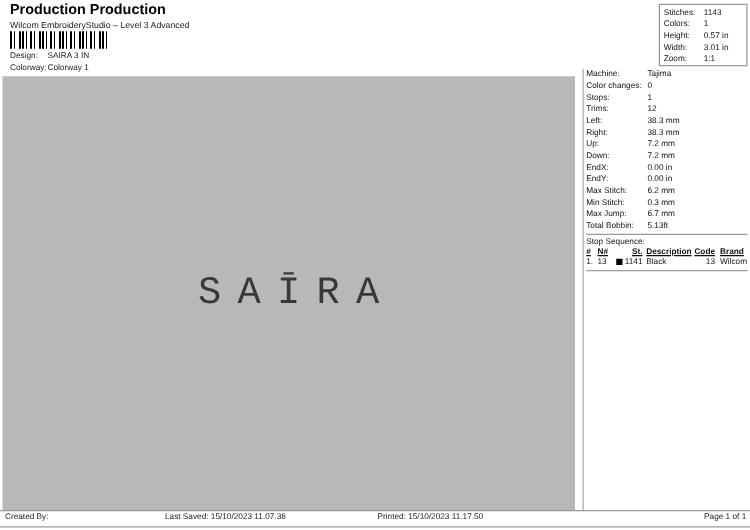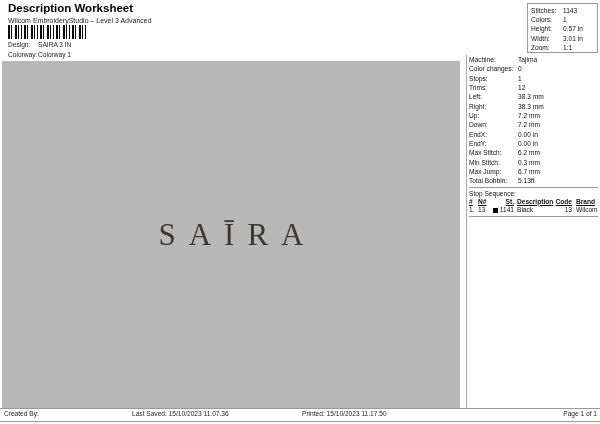--- a/index.html
+++ b/index.html
@@ -28,21 +28,21 @@
   }
   .summary-row { display:flex; height:9.2px; line-height:9.2px; }
   .summary-label { width:32px; }
   
   .canvas {
     position:absolute; left:2px; top:61px; width:458px; height:347px;
     background:var(--canvas-bg,#b8b8b8);
     display:flex; align-items:center; justify-content:center;
   }
   .design-text {
-    font-family:Liberation Serif, serif; font-size:31px; font-weight:normal;
+    font-family:Liberation Mono, monospace; font-size:31px; font-weight:normal;
     letter-spacing:13px; text-indent:13px; color:var(--design-color,#3b3834);
   }
   
   .vline { position:absolute; left:466px; top:55px; width:1px; height:353px; background:#aaa; }
   .info { position:absolute; left:469px; top:55px; width:129px; font-size:6.6px; color:#111; }
   .info-row { display:flex; height:9.35px; line-height:9.35px; }
   .info-label { width:49px; }
   .rule { border-top:1px solid #999; height:0; margin-top:1px; }
   .stop-title { height:9px; line-height:9px; margin-top:1px; }
   .trow { position:relative; height:8.6px; line-height:8.6px; }
@@ -62,21 +62,21 @@
   .f-created { position:absolute; left:4px; top:0; }
   .f-saved { position:absolute; left:132px; top:0; }
   .f-printed { position:absolute; left:302px; top:0; }
   .f-page { position:absolute; right:3px; top:0; }
 </style>
 </head>
 <body>
 
 <div class="page">
 
-  <div class="title">Description Worksheet</div>
+  <div class="title">Production Production</div>
   <div class="subtitle">Wilcom EmbroideryStudio – Level 3 Advanced</div>
   <div class="barcode"></div>
   <div class="meta-row design">
     <span class="meta-label">Design:</span><span>SAIRA 3 IN</span>
   </div>
   <div class="meta-row colorway">
     <span class="meta-label">Colorway:</span><span>Colorway 1</span>
   </div>
 
   <div class="summary-box">

